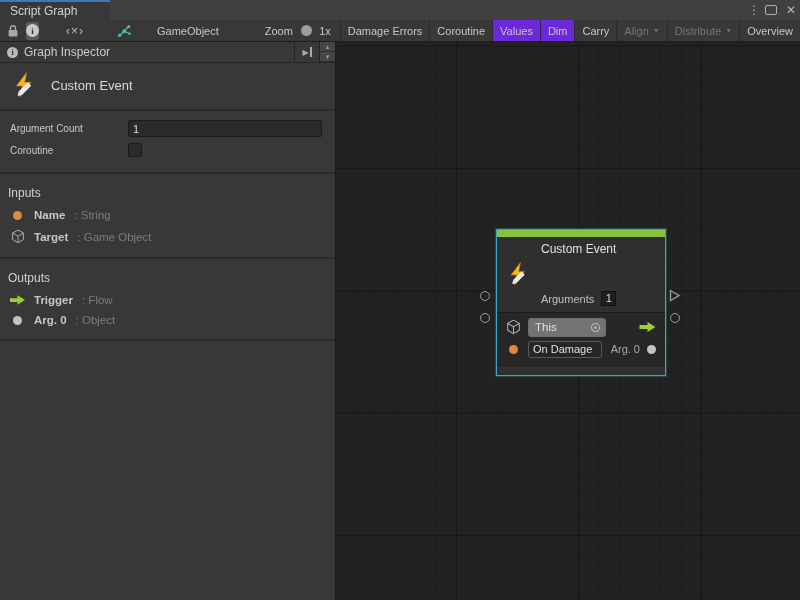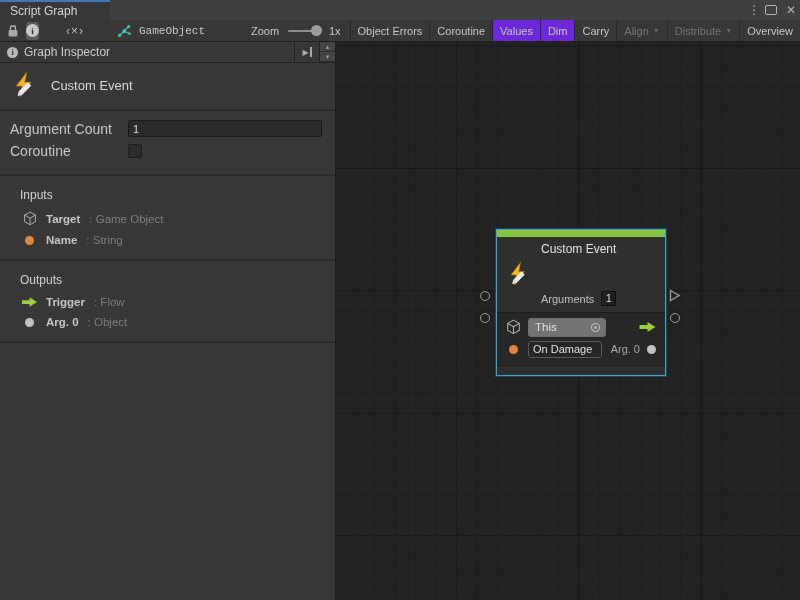--- a/index.html
+++ b/index.html
@@ -20,21 +20,21 @@
   .toolbar { height:22px; background:#383838; border-bottom:1px solid #1e1e1e;
     display:flex; align-items:center; font-size:11px; color:#c8c8c8;
     overflow:hidden; white-space:nowrap; }
   .tb-icon-btn { display:flex; align-items:center; justify-content:center; height:18px; }
   .lock-btn { width:14px; margin-left:7px; }
   .info-btn { width:24px; margin-left:7px; background:#5c5c5c; border-radius:3px; }
   .circle-i { width:13px; height:13px; border-radius:50%; background:#c9c9c9; color:#2e2e2e;
     font-size:9px; font-weight:bold; display:flex; align-items:center; justify-content:center;
     font-family:"Liberation Serif", serif; }
   .code-btn { margin-left:27px; color:#bdbdbd; font-size:12px; letter-spacing:1px; }
-  .go-group { display:flex; align-items:center; margin-left:33px; gap:7px;font-family:Liberation Mono, monospace; }
+  .go-group { display:flex; align-items:center; margin-left:33px; gap:25px; }
   .zoom-label { margin-left:46px; }
   .zoom-slider { margin-left:9px; width:94px; height:2px; background:#8b8b8b;
     border-radius:1px; position:relative; }
   .zoom-handle { position:absolute; right:-2px; top:-5px; width:11px; height:11px;
     border-radius:50%; background:#9d9d9d; }
   .zoom-value { margin-left:9px; }
   .tb-buttons { display:flex; align-items:stretch; height:100%; margin-left:9px; }
   .tb-btn { display:flex; align-items:center; padding:0 7px; border-left:1px solid #2a2a2a;
     height:100%; color:#c8c8c8; }
   .tb-btn.active { background:#6d28d9; }
@@ -62,28 +62,28 @@
   .step { flex:1; background:#454545; display:flex; align-items:center; justify-content:center;
     font-size:6px; color:#9a9a9a; border-bottom:1px solid #2e2e2e; }
 
   .insp-title-row { display:flex; align-items:center; gap:13px; padding:9px 12px 11px;
     flex:none; }
   .unit-title { font-size:13px; color:#d8d8d8; }
   .divider { height:2px; background:#2b2b2b; flex:none; }
 
   .fields { padding:9px 13px 9px 10px; flex:none; }
   .field-row { display:flex; align-items:center; margin-bottom:6px; }
-  .field-label { width:118px; font-size:14px; color:#c9c9c9; }
+  .field-label { width:118px; font-size:10px; color:#c9c9c9; }
   .text-input { flex:1; height:17px; background:#2a2a2a; border:1px solid #1b1b1b;
     border-radius:2px; color:#dddddd; font-size:11px; padding:0 4px;
     font-family:"Liberation Sans", sans-serif; outline:none; }
   .checkbox { width:14px; height:14px; background:#2b2b2b; border:1px solid #1b1b1b;
     border-radius:2px; }
 
-  .section { padding:5px 12px 9px; flex:none; }
+  .section { padding:5px 0 9px; flex:none; }
   .section-heading { font-size:12px; color:#d2d2d2; padding:7px 8px 5px; }
   .port-row { display:flex; align-items:center; gap:9px; padding:4px 8px 4px 10px;
     font-size:11.5px; }
   .port-ic { width:15px; display:flex; justify-content:center; align-items:center; flex:none; }
   .port-name { font-weight:bold; color:#c6c6c6; }
   .port-type { color:#7d7d7d; }
   .dot { border-radius:50%; }
   .dot-orange { width:9px; height:9px; background:#e0883f; }
   .dot-gray { width:9px; height:9px; background:#c2c2c2; }
   .insp-fill { flex:1; }
@@ -166,21 +166,21 @@
     <span>GameObject</span>
   </span>
 
   <span class="zoom-label">Zoom</span>
   <span class="zoom-slider">
     <span class="zoom-handle"></span>
   </span>
   <span class="zoom-value">1x</span>
 
   <div class="tb-buttons">
-    <span class="tb-btn">Object Errors</span>
+    <span class="tb-btn">Damage Errors</span>
     <span class="tb-btn">Coroutine</span>
     <span class="tb-btn active">Values</span>
     <span class="tb-btn active">Dim</span>
     <span class="tb-btn">Carry</span>
     <span class="tb-btn disabled">
       <span>Align</span>
       <span class="dd-arrow">▼</span>
     </span>
     <span class="tb-btn disabled">
       <span>Distribute</span>
@@ -232,33 +232,33 @@
         <span class="checkbox"></span>
       </div>
     </div>
 
     <div class="divider"></div>
 
     <div class="section">
       <div class="section-heading">Inputs</div>
       <div class="port-row">
         <span class="port-ic">
+          <span class="dot dot-orange"></span>
+        </span>
+        <span class="port-name">Name</span>
+        <span class="port-type">: String</span>
+      </div>
+      <div class="port-row">
+        <span class="port-ic">
           <svg width="14" height="15" viewBox="0 0 16 17">
             <path d="M8 1.2 L14.2 4.6 L14.2 12 L8 15.6 L1.8 12 L1.8 4.6 Z M1.8 4.6 L8 8.2 L14.2 4.6 M8 8.2 L8 15.6" stroke="#b0b0b0" stroke-width="1.1" fill="none" stroke-linejoin="round"></path>
           </svg>
         </span>
         <span class="port-name">Target</span>
         <span class="port-type">: Game Object</span>
-      </div>
-      <div class="port-row">
-        <span class="port-ic">
-          <span class="dot dot-orange"></span>
-        </span>
-        <span class="port-name">Name</span>
-        <span class="port-type">: String</span>
       </div>
     </div>
 
     <div class="divider"></div>
 
     <div class="section">
       <div class="section-heading">Outputs</div>
       <div class="port-row">
         <span class="port-ic">
           <svg width="16" height="10" viewBox="0 0 16 10">

